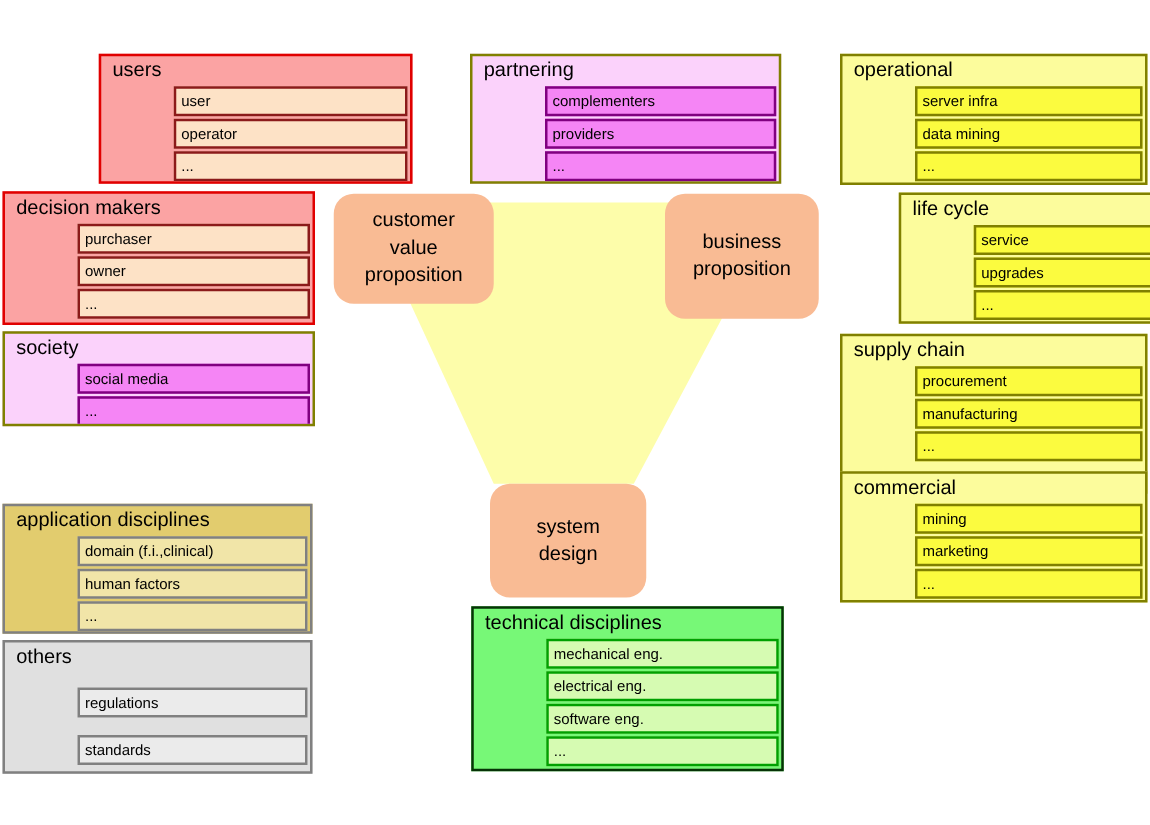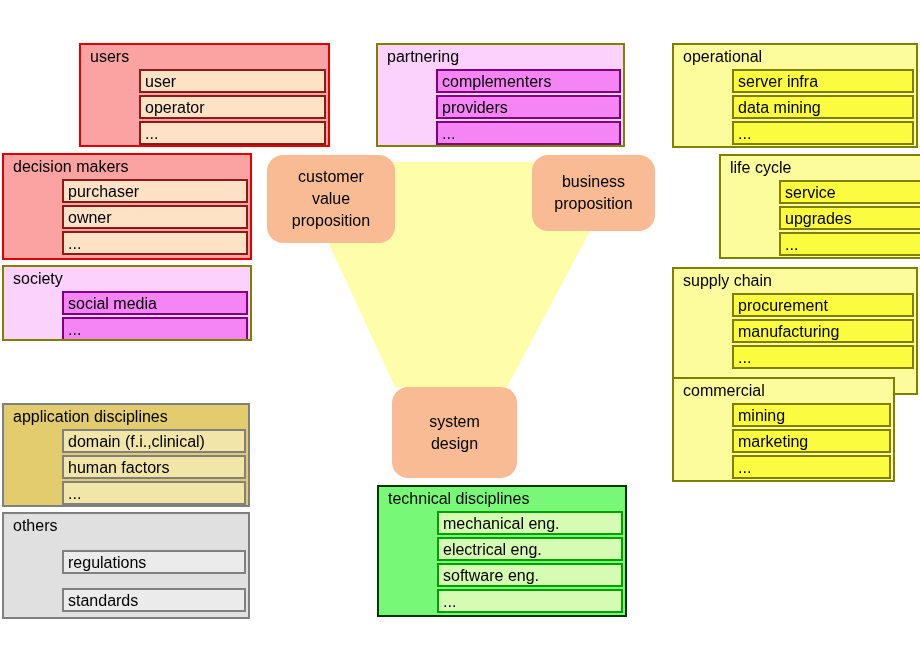--- a/index.html
+++ b/index.html
@@ -8,21 +8,21 @@
     background:#ffffff; font-family:"Liberation Sans", sans-serif; color:#000;
   }
   #funnel-svg { position:absolute; left:0; top:0; z-index:1; }
   .group {
     position:absolute; box-sizing:border-box; border:2px solid; z-index:3; overflow:hidden;
   }
   .group .title { font-size:16px; line-height:18px; padding:3px 0 0 9px; white-space:nowrap; }
   .items { display:flex; flex-direction:column; gap:2px; margin:3px 2px 0 58px; }
   .item {
     box-sizing:border-box; height:24px; border:2px solid;
-    font-size:16px; line-height:19px; padding:1px 2px 0 4px; white-space:nowrap; overflow:hidden;
+    font-size:12px; line-height:19px; padding:1px 2px 0 4px; white-space:nowrap; overflow:hidden;
   }
   
   .t-red           { background:var(--red-fill);    border-color:var(--red-border); }
   .t-red   .item   { background:var(--red-item-fill);    border-color:var(--red-item-border); }
   .t-pink          { background:var(--pink-fill);   border-color:var(--pink-border); }
   .t-pink  .item   { background:var(--pink-item-fill);   border-color:var(--pink-item-border); }
   .t-yellow        { background:var(--yellow-fill); border-color:var(--yellow-border); }
   .t-yellow .item  { background:var(--yellow-item-fill); border-color:var(--yellow-item-border); }
   .t-khaki         { background:var(--khaki-fill);  border-color:var(--khaki-border); }
   .t-khaki .item   { background:var(--khaki-item-fill);  border-color:var(--khaki-item-border); }
@@ -42,21 +42,21 @@
 <div id="canvas">
 
   <svg id="funnel-svg" width="920" height="660">
     <polygon points="291,162 627,162 507,387 395,387" fill="#fdfdaa" style="fill:var(--funnel-fill)"></polygon>
   </svg>
 
   <div class="node" style="left:267px; top:155px; width:128px; height:88px;">customer
 value
 proposition</div>
 
-  <div class="node" style="left:532px; top:155px; width:123px; height:76px;">business
+  <div class="node" style="left:532px; top:155px; width:123px; height:100px;">business
 proposition</div>
 
   <div class="node" style="left:392px; top:387px; width:125px; height:91px;">system
 design</div>
 
   <div class="group t-red" style="left:79px; top:43px; width:251px; height:104px;">
     <div class="title">users</div>
     <div class="items">
         <div class="item">user</div>
         <div class="item">operator</div>
@@ -110,21 +110,21 @@
 
   <div class="group t-yellow" style="left:672px; top:267px; width:246px; height:128px;">
     <div class="title">supply chain</div>
     <div class="items">
         <div class="item">procurement</div>
         <div class="item">manufacturing</div>
         <div class="item">...</div>
       </div>
   </div>
 
-  <div class="group t-yellow" style="left:672px; top:377px; width:223px; height:105px;">
+  <div class="group t-yellow" style="left:672px; top:377px; width:246px; height:105px;">
     <div class="title">commercial</div>
     <div class="items">
         <div class="item">mining</div>
         <div class="item">marketing</div>
         <div class="item">...</div>
       </div>
   </div>
 
   <div class="group t-khaki" style="left:2px; top:403px; width:248px; height:104px;">
     <div class="title">application disciplines</div>

